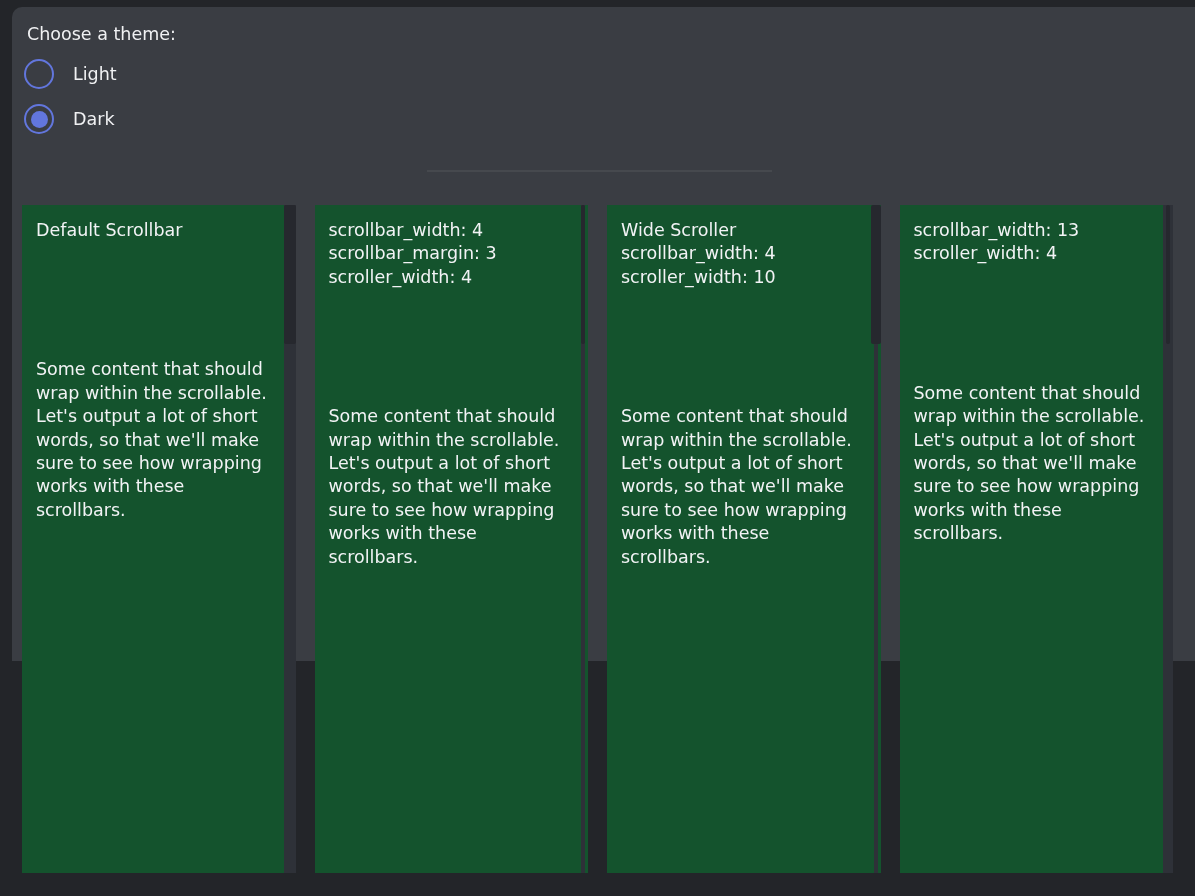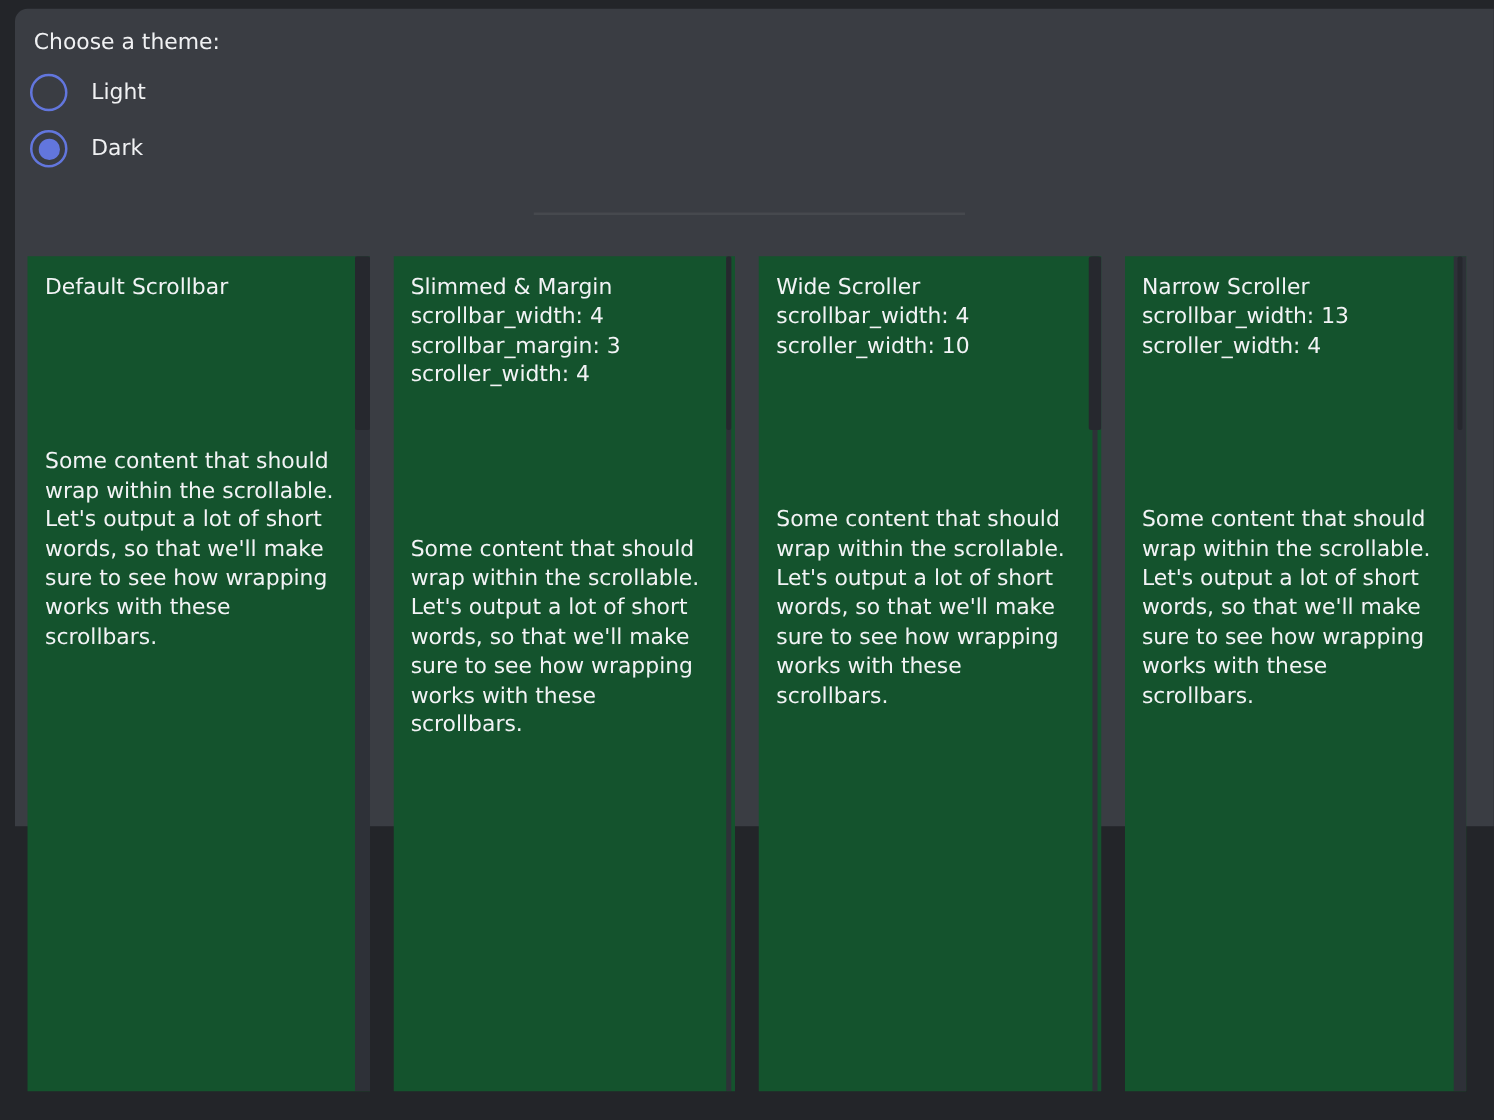--- a/index.html
+++ b/index.html
@@ -130,21 +130,20 @@
         <div class="panel-title">Default Scrollbar</div>
         <div class="block-spacer"></div>
         <div class="paragraph">Some content that should wrap within the scrollable. Let's output a lot of short words, so that we'll make sure to see how wrapping works with these scrollbars.</div>
       </div>
     </div>
 
     <div class="panel sb-slim">
       <div class="sb-track"></div>
       <div class="sb-thumb"></div>
       <div class="panel-text">
-        <div class="panel-title">Slimmed &amp; Margin</div>
         <div class="config-line">scrollbar_width: 4</div>
         <div class="config-line">scrollbar_margin: 3</div>
         <div class="config-line">scroller_width: 4</div>
         <div class="block-spacer"></div>
         <div class="paragraph">Some content that should wrap within the scrollable. Let's output a lot of short words, so that we'll make sure to see how wrapping works with these scrollbars.</div>
       </div>
     </div>
 
     <div class="panel sb-wide">
       <div class="sb-track"></div>
@@ -155,21 +154,20 @@
         <div class="config-line">scroller_width: 10</div>
         <div class="block-spacer"></div>
         <div class="paragraph">Some content that should wrap within the scrollable. Let's output a lot of short words, so that we'll make sure to see how wrapping works with these scrollbars.</div>
       </div>
     </div>
 
     <div class="panel sb-narrow">
       <div class="sb-track"></div>
       <div class="sb-thumb"></div>
       <div class="panel-text">
-        <div class="panel-title">Narrow Scroller</div>
         <div class="config-line">scrollbar_width: 13</div>
         <div class="config-line">scroller_width: 4</div>
         <div class="block-spacer"></div>
         <div class="paragraph">Some content that should wrap within the scrollable. Let's output a lot of short words, so that we'll make sure to see how wrapping works with these scrollbars.</div>
       </div>
     </div>
 
   </div>
 </div>
 

